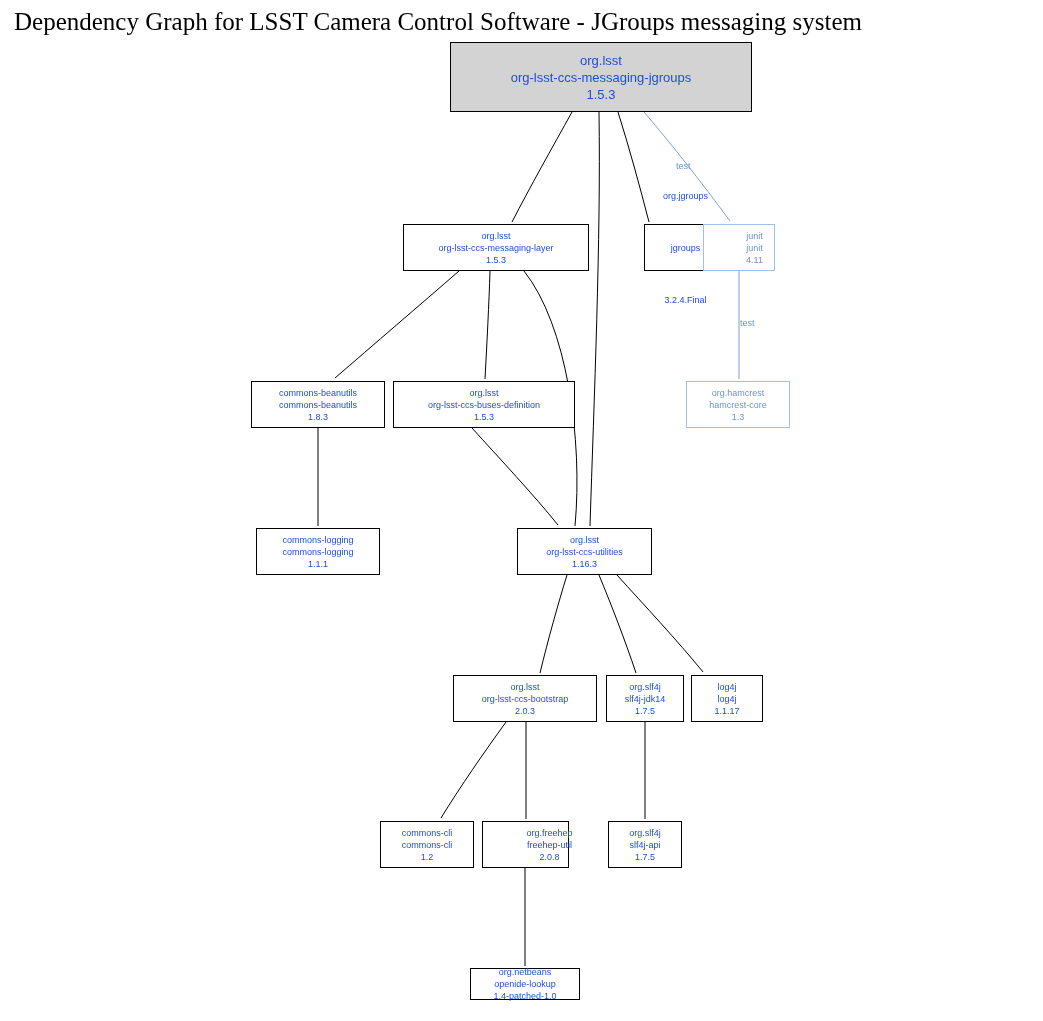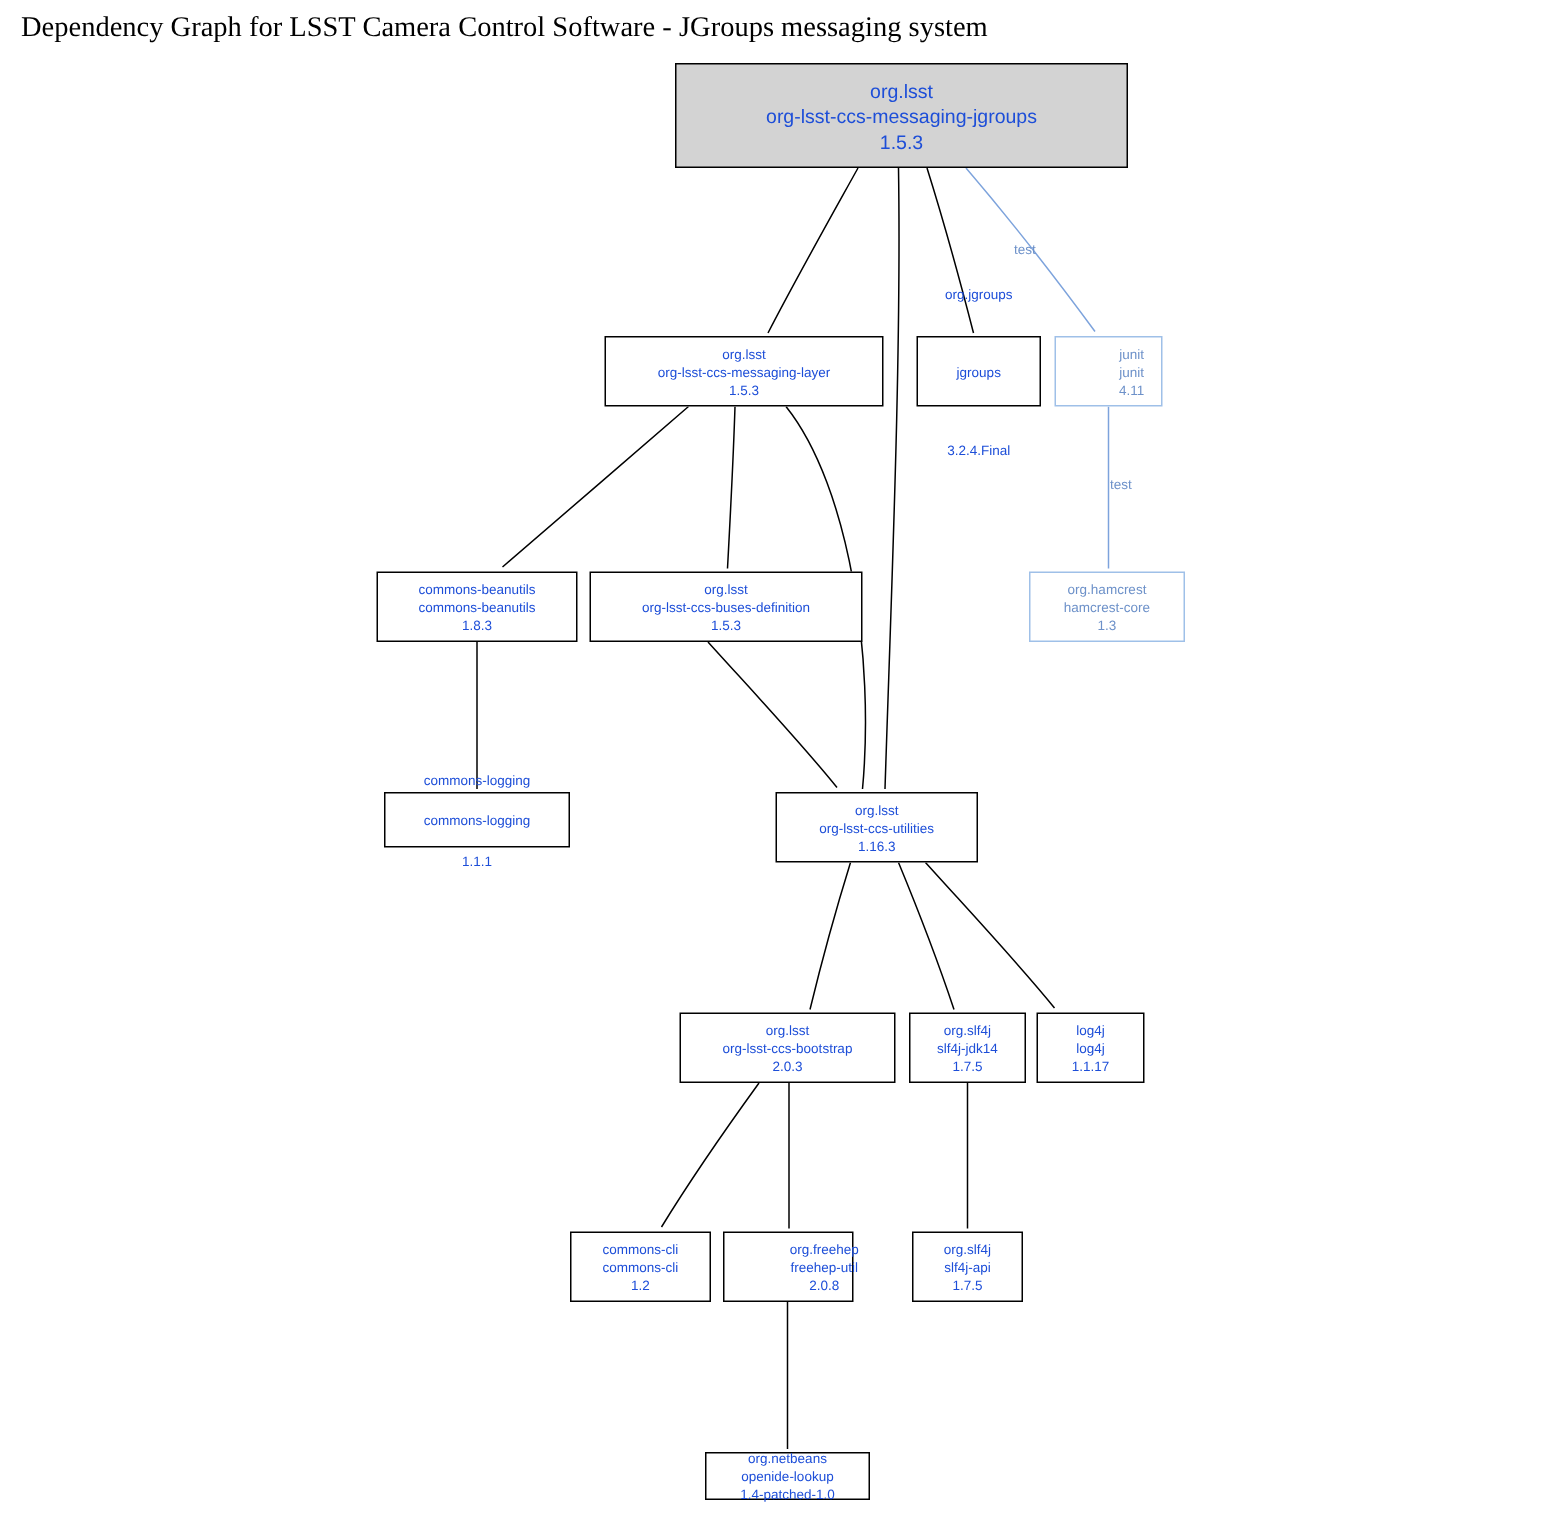--- a/index.html
+++ b/index.html
@@ -9,21 +9,21 @@
     height: 1021px;
     background: #ffffff;
     font-family: "Liberation Sans", sans-serif;
     overflow: hidden;
   }
   .graph-title {
     position: absolute;
     left: 14px;
     top: 8px;
     font-family: "Liberation Serif", serif;
-    font-size: 19px;
+    font-size: 25px;
     color: #000000;
     white-space: nowrap;
   }
   svg.edges {
     position: absolute;
     left: 0; top: 0;
   }
   svg.edges path {
     fill: none;
     stroke-width: 1;
@@ -104,21 +104,21 @@
     <span>org-lsst-ccs-messaging-jgroups</span>
     <span>1.5.3</span>
   </div>
 
   <div class="node" style="left:403px; top:224px; width:186px; height:47px;">
     <span>org.lsst</span>
     <span>org-lsst-ccs-messaging-layer</span>
     <span>1.5.3</span>
   </div>
 
-  <div class="node" style="left:611px; top:224px; width:83px; height:47px;gap:40px;">
+  <div class="node" style="left:644px; top:224px; width:83px; height:47px;gap:40px;">
     <span>org.jgroups</span>
     <span>jgroups</span>
     <span>3.2.4.Final</span>
   </div>
 
   <div class="node test" style="left:703px; top:224px; width:72px; height:47px;padding-left:31px;">
     <span>junit</span>
     <span>junit</span>
     <span>4.11</span>
   </div>
@@ -134,21 +134,21 @@
     <span>org-lsst-ccs-buses-definition</span>
     <span>1.5.3</span>
   </div>
 
   <div class="node test" style="left:686px; top:381px; width:104px; height:47px;">
     <span>org.hamcrest</span>
     <span>hamcrest-core</span>
     <span>1.3</span>
   </div>
 
-  <div class="node" style="left:256px; top:528px; width:124px; height:37px;gap:15px;">
+  <div class="node" style="left:256px; top:528px; width:124px; height:47px;">
     <span>commons-logging</span>
     <span>commons-logging</span>
     <span>1.1.1</span>
   </div>
 
   <div class="node" style="left:517px; top:528px; width:135px; height:47px;">
     <span>org.lsst</span>
     <span>org-lsst-ccs-utilities</span>
     <span>1.16.3</span>
   </div>

